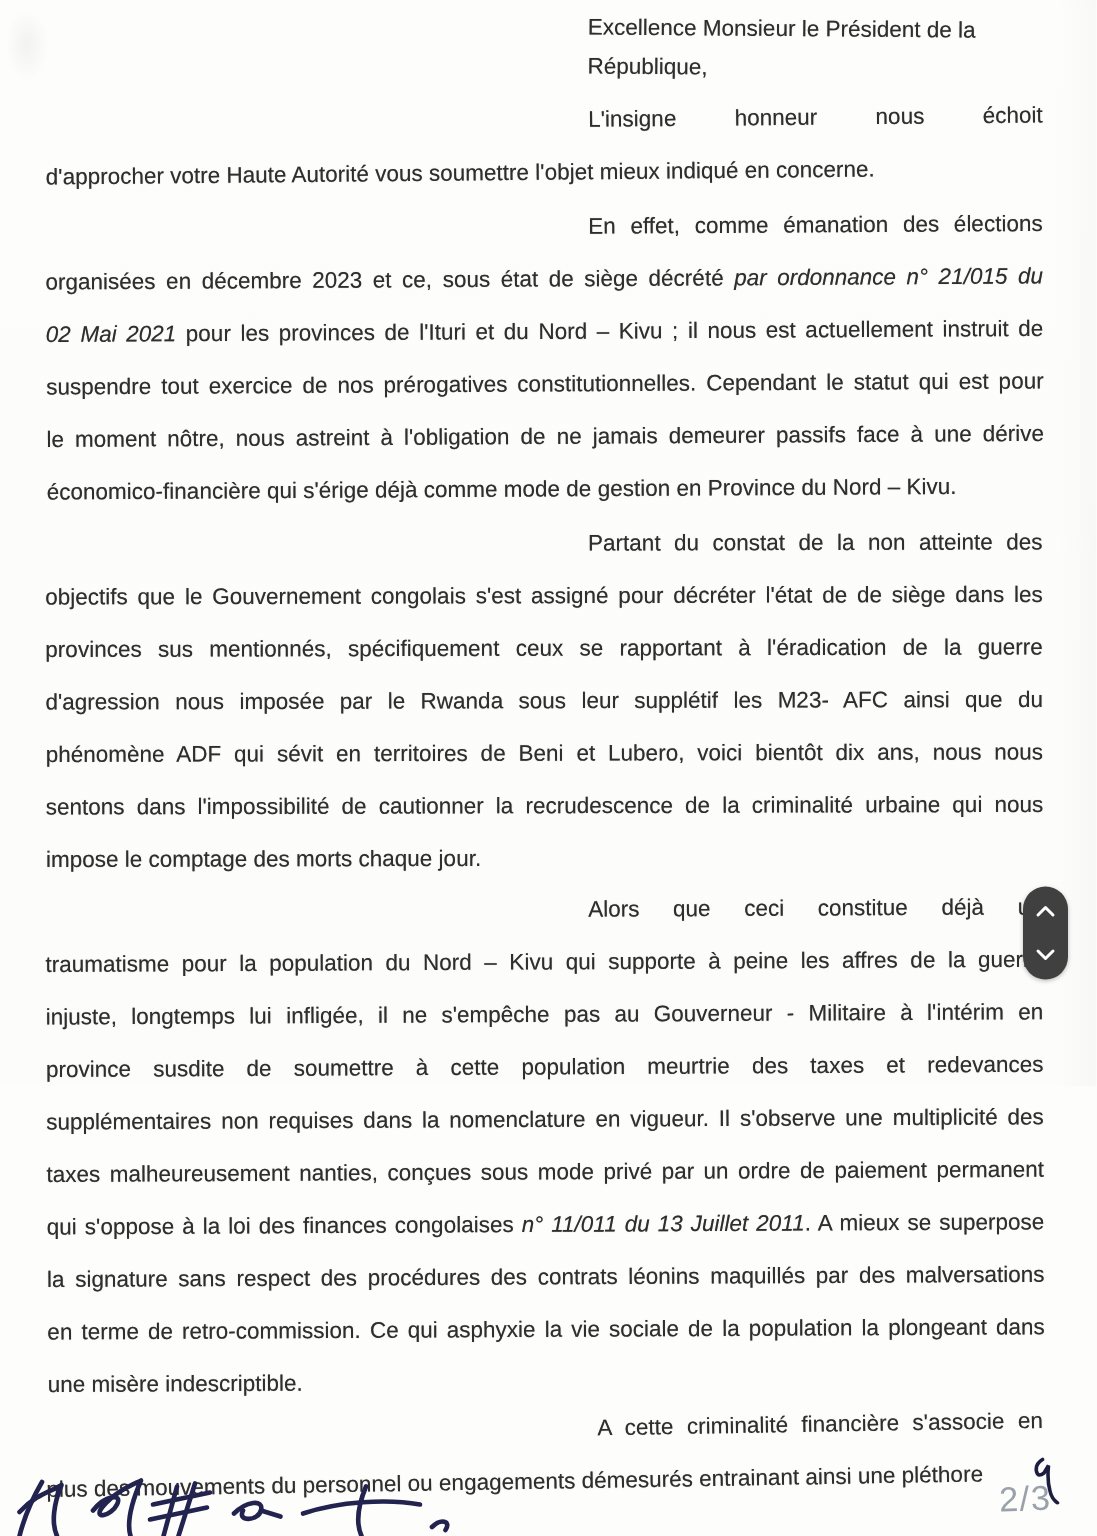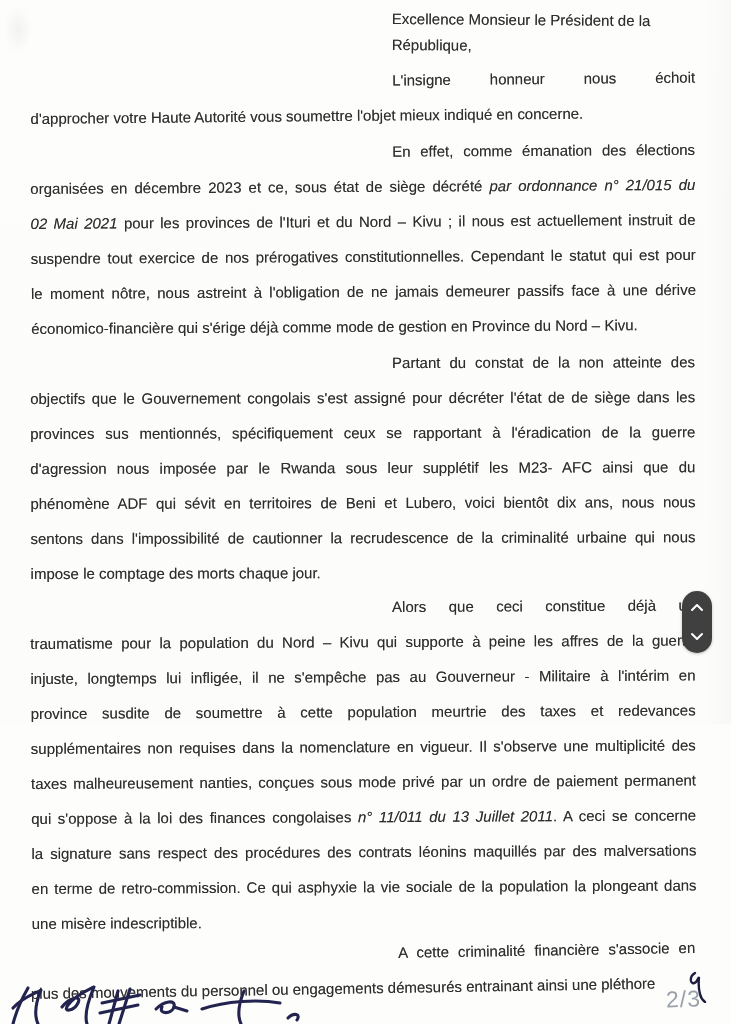--- a/index.html
+++ b/index.html
@@ -89,21 +89,21 @@
     <div class="line last">impose le comptage des morts chaque jour.</div>
   </div>
 
   <div class="para p3 body-text">
     <div class="line j indent">Alors que ceci constitue déjà un</div>
     <div class="line j">traumatisme pour la population du Nord – Kivu qui supporte à peine les affres de la guerre</div>
     <div class="line j">injuste, longtemps lui infligée, il ne s'empêche pas au Gouverneur - Militaire à l'intérim en</div>
     <div class="line j">province susdite de soumettre à cette population meurtrie des taxes et redevances</div>
     <div class="line j">supplémentaires non requises dans la nomenclature en vigueur. Il s'observe une multiplicité des</div>
     <div class="line j">taxes malheureusement nanties, conçues sous mode privé par un ordre de paiement permanent</div>
-    <div class="line j"><span>qui s'oppose à la loi des finances congolaises </span><span class="it">n° 11/011 du 13 Juillet 2011</span><span>. A ceci se concerne</span></div>
+    <div class="line j"><span>qui s'oppose à la loi des finances congolaises </span><span class="it">n° 11/011 du 13 Juillet 2011</span><span>. A mieux se superpose</span></div>
     <div class="line j">la signature sans respect des procédures des contrats léonins maquillés par des malversations</div>
     <div class="line j">en terme de retro-commission.  Ce qui asphyxie la vie sociale de la population la plongeant dans</div>
     <div class="line last">une misère indescriptible.</div>
   </div>
 
   <div class="para p4 body-text">
     <div class="line j indent-sm">A cette criminalité financière s'associe en</div>
     <div class="line last">plus des mouvements du personnel ou engagements démesurés entrainant ainsi une pléthore</div>
   </div>
 

